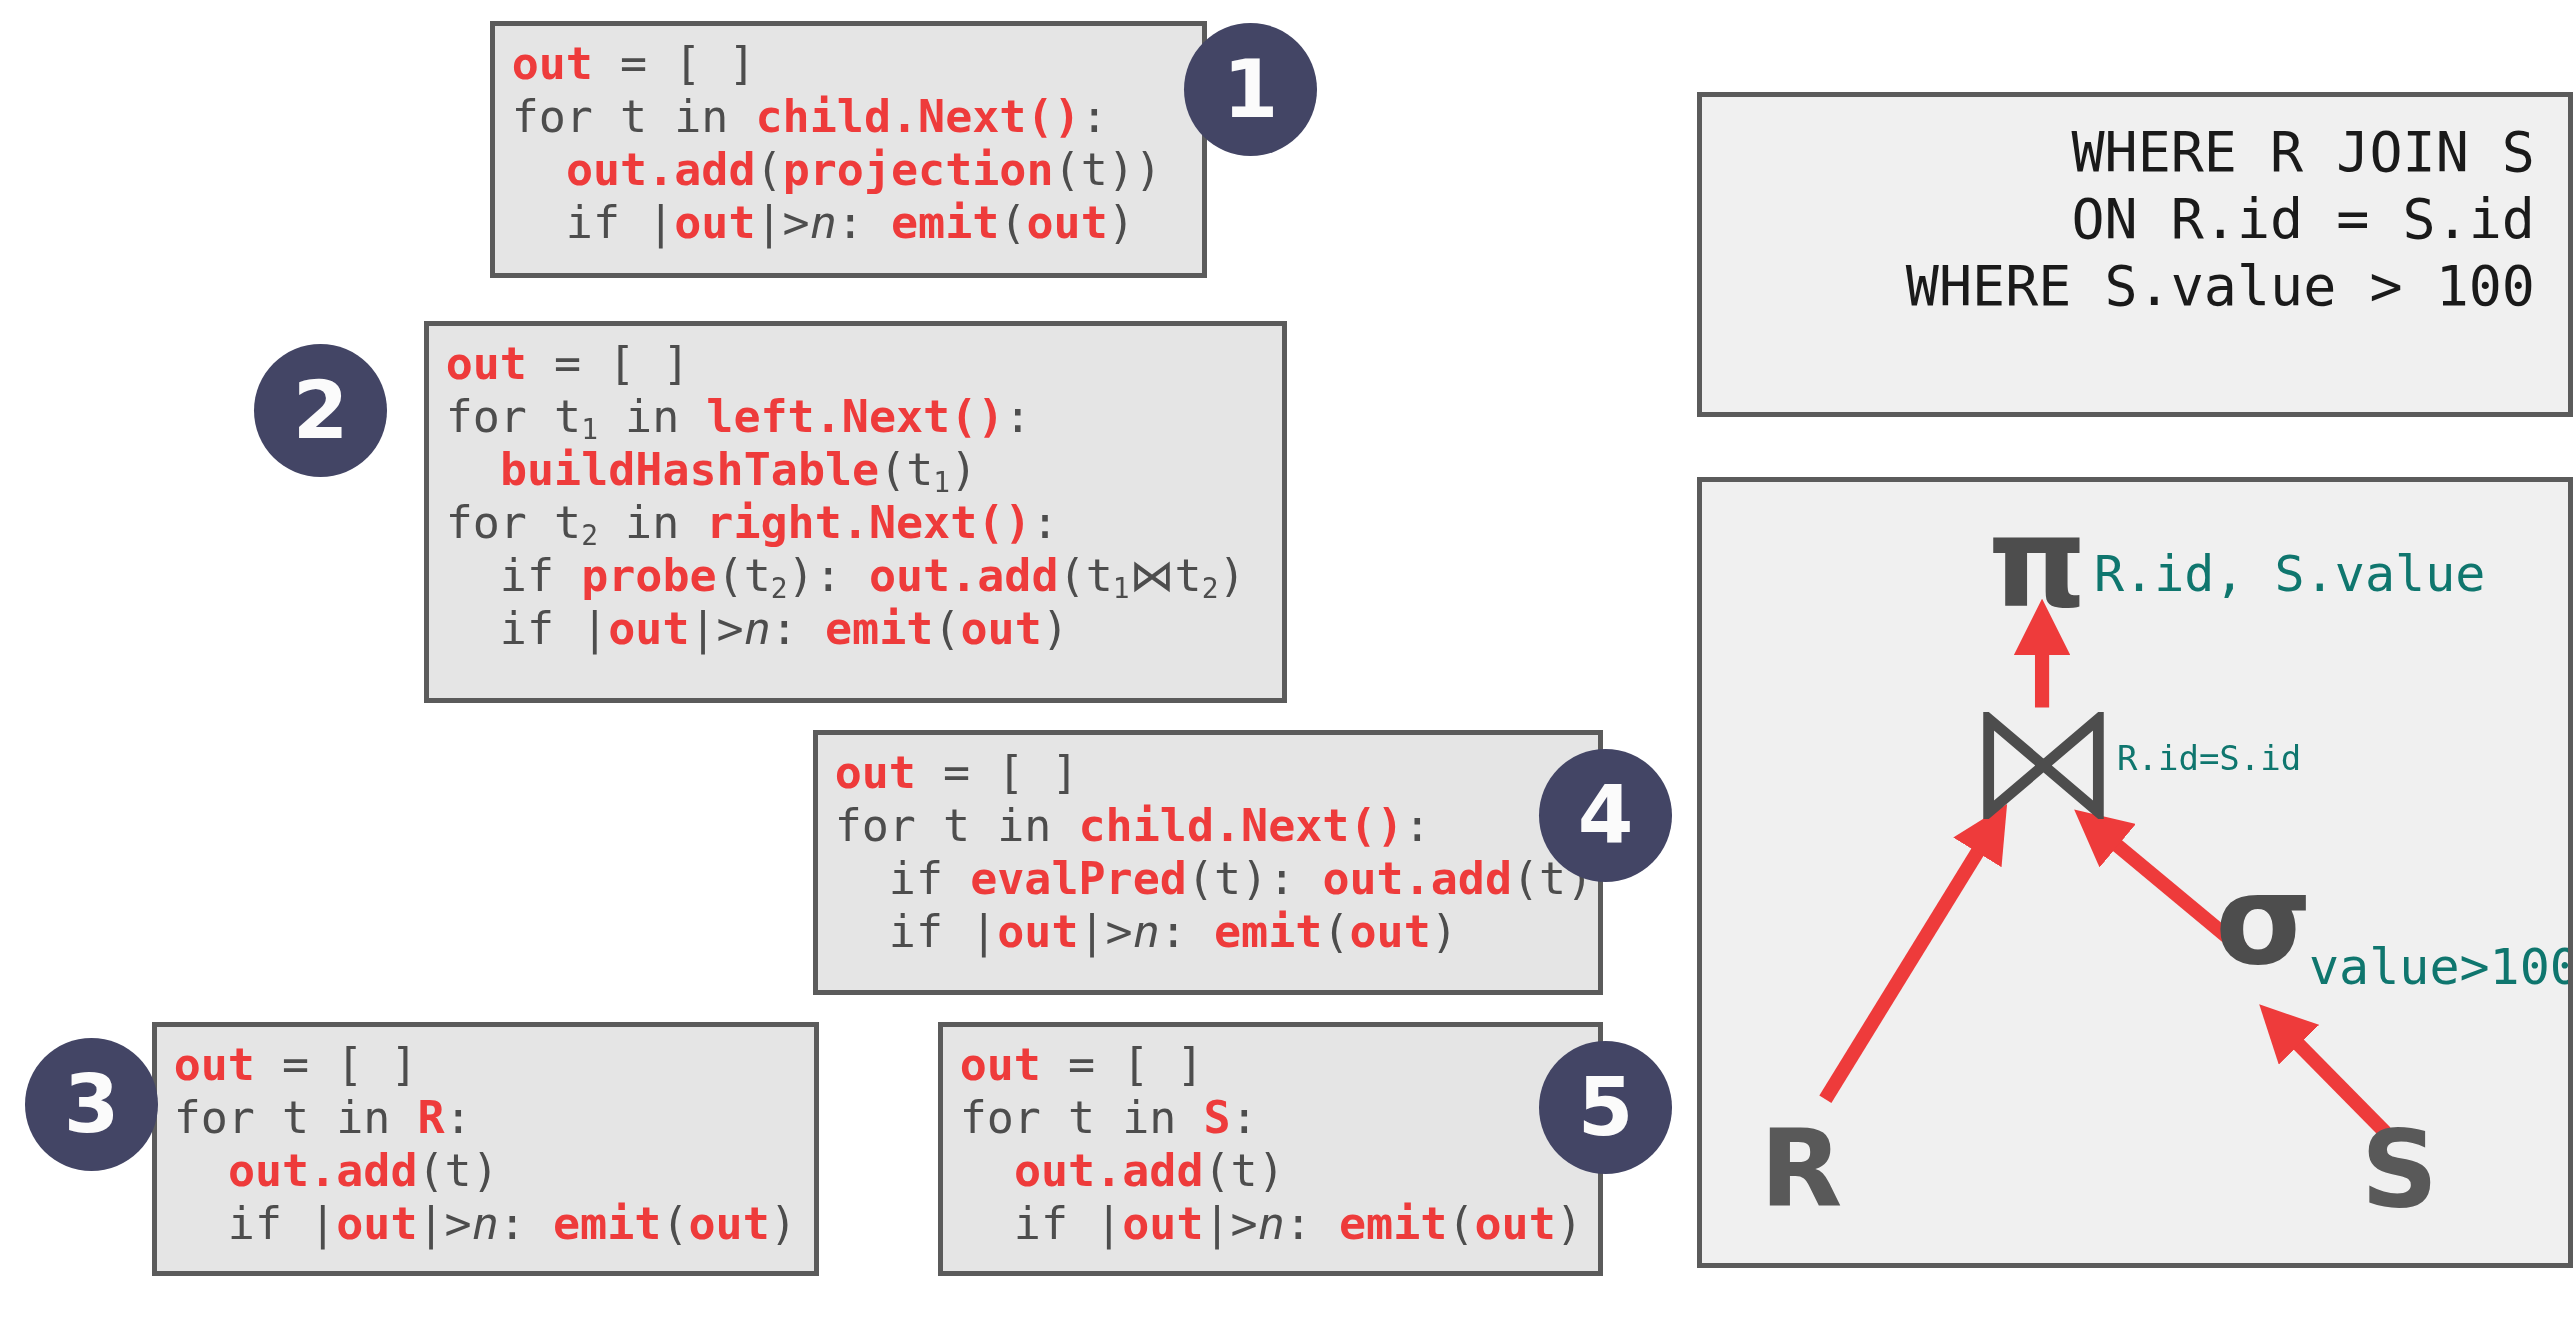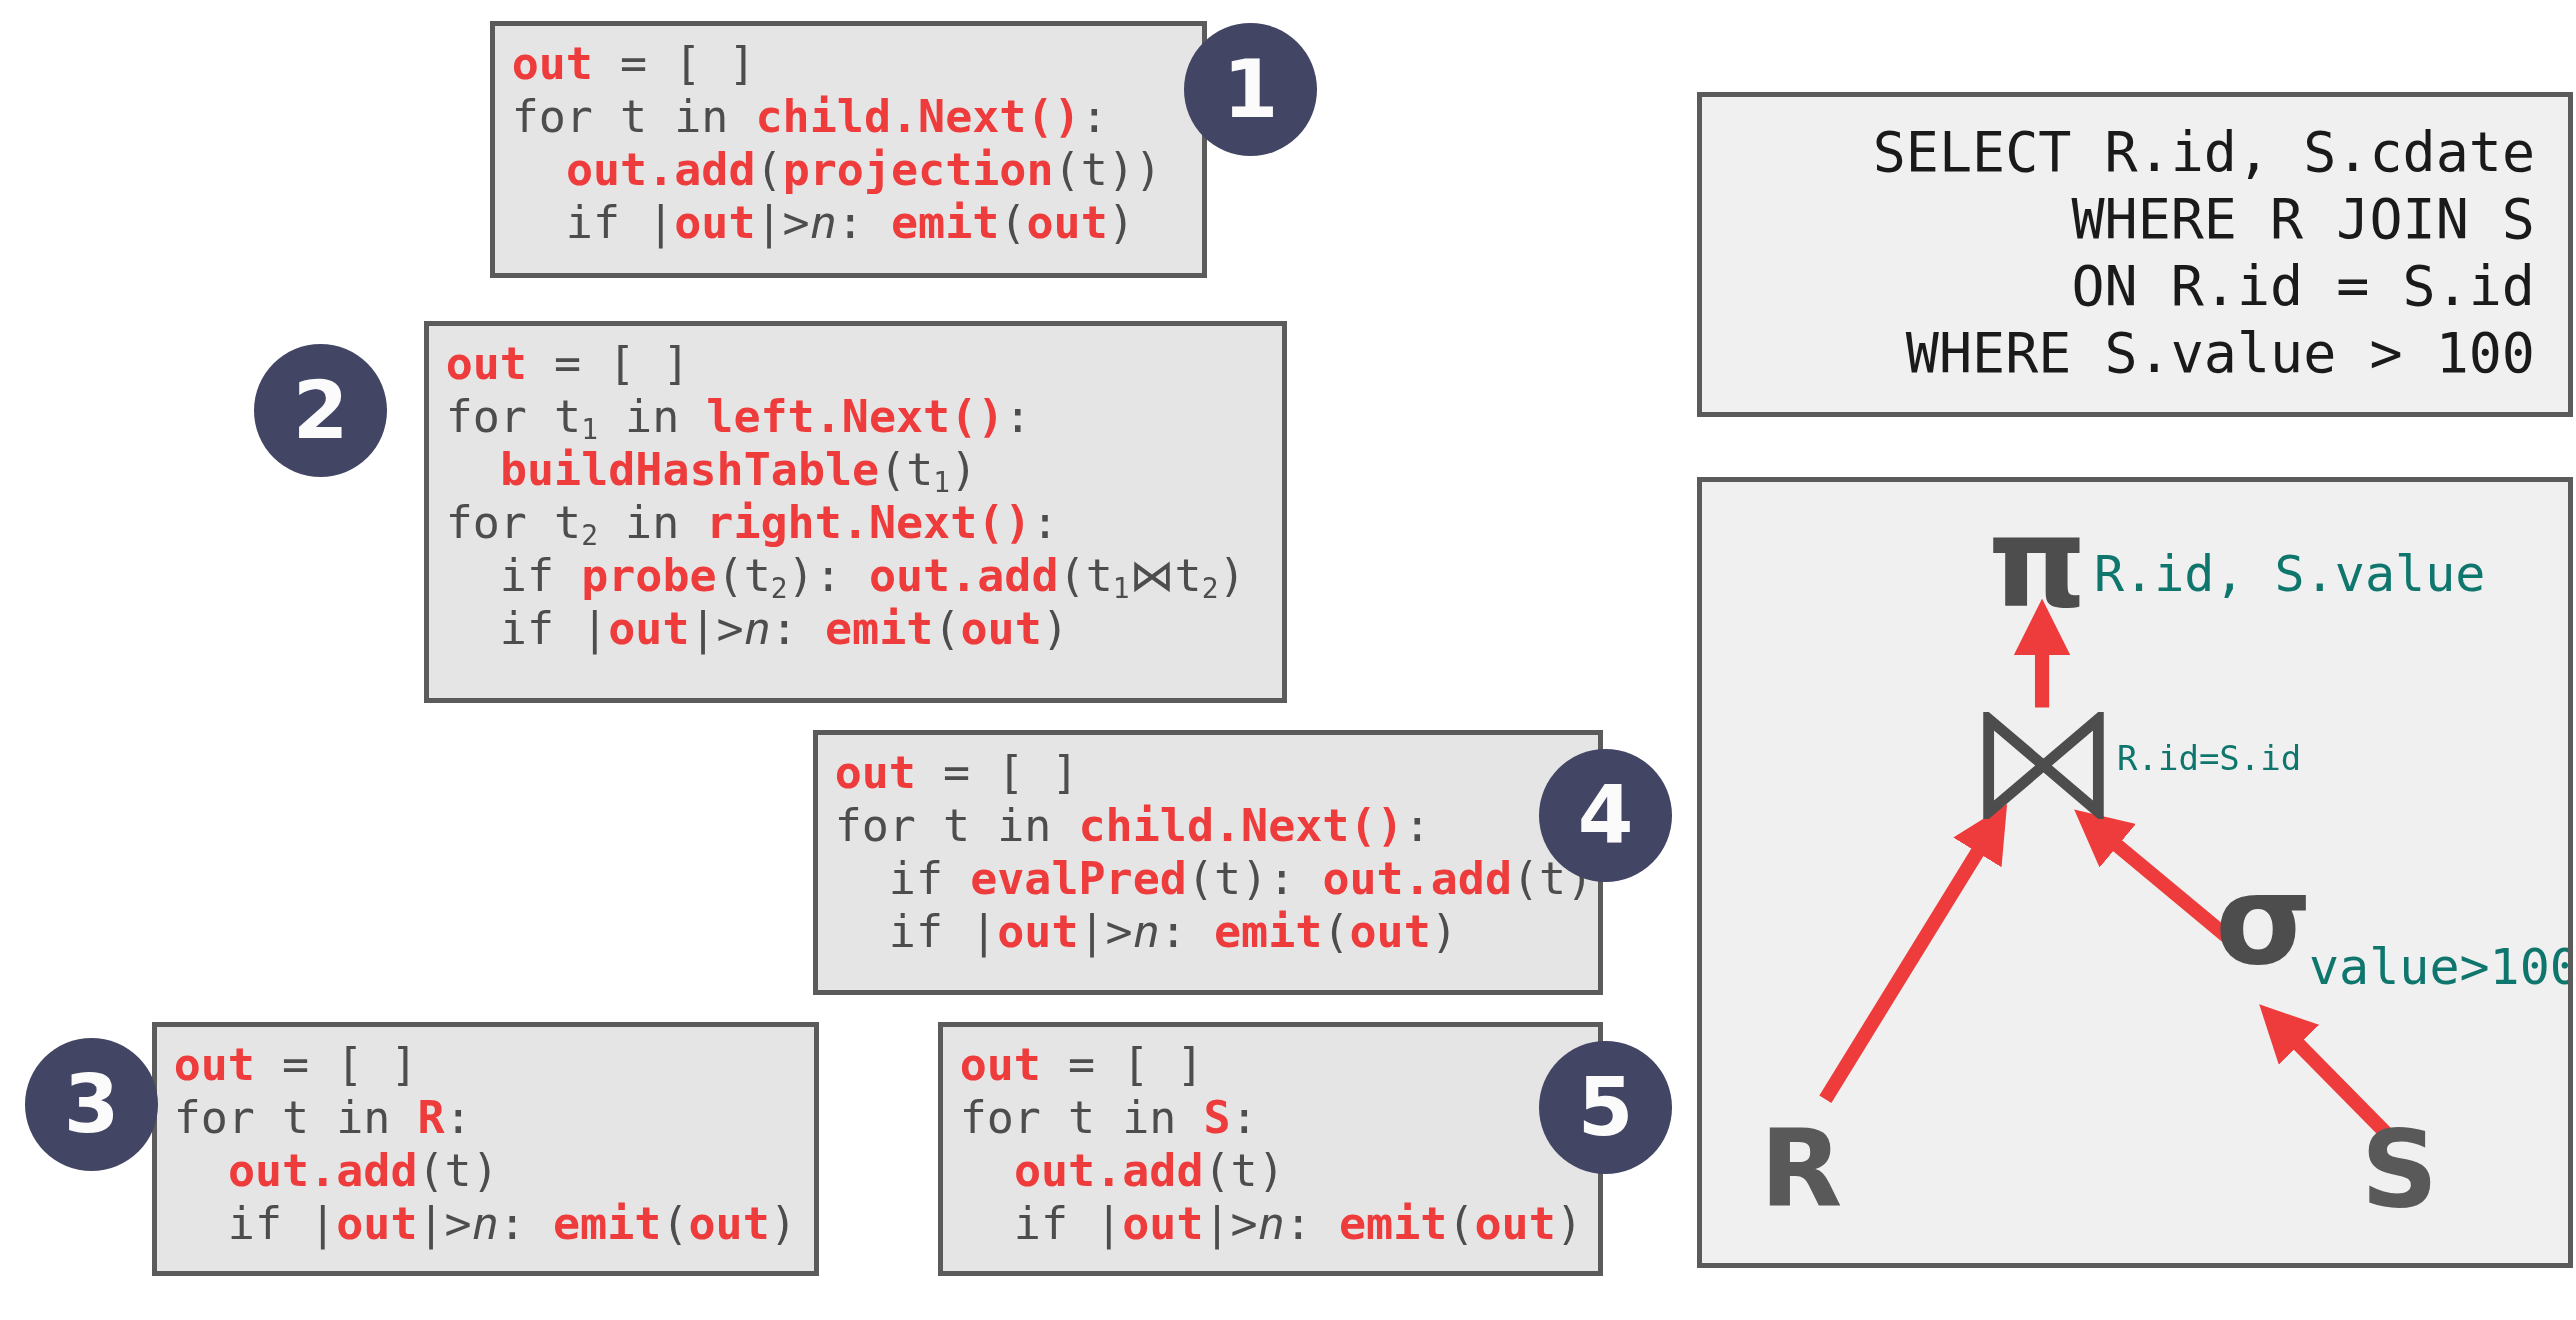--- a/index.html
+++ b/index.html
@@ -99,21 +99,21 @@
 
 <div class="codebox" style="left:813px;top:730px;width:790px;height:265px;"><span class="ln"><span class="k">out</span><span class="g"> = [ ]</span></span><span class="ln"><span class="g">for t in </span><span class="k">child.Next()</span><span class="g">:</span></span><span class="ln"><span class="g">  if </span><span class="k">evalPred</span><span class="g">(t): </span><span class="k">out.add</span><span class="g">(t)</span></span><span class="ln"><span class="g">  if |</span><span class="k">out</span><span class="g">|&gt;</span><span class="g it">n</span><span class="g">: </span><span class="k">emit</span><span class="g">(</span><span class="k">out</span><span class="g">)</span></span></div>
 <div class="badge" style="left:1539px;top:749px;width:133px;height:133px;font-size:80px;">4</div>
 
 <div class="codebox" style="left:152px;top:1022px;width:667px;height:254px;"><span class="ln"><span class="k">out</span><span class="g"> = [ ]</span></span><span class="ln"><span class="g">for t in </span><span class="k">R</span><span class="g">:</span></span><span class="ln"><span class="g">  </span><span class="k">out.add</span><span class="g">(t)</span></span><span class="ln"><span class="g">  if |</span><span class="k">out</span><span class="g">|&gt;</span><span class="g it">n</span><span class="g">: </span><span class="k">emit</span><span class="g">(</span><span class="k">out</span><span class="g">)</span></span></div>
 <div class="badge" style="left:25px;top:1038px;width:133px;height:133px;font-size:80px;">3</div>
 
 <div class="codebox" style="left:938px;top:1022px;width:665px;height:254px;"><span class="ln"><span class="k">out</span><span class="g"> = [ ]</span></span><span class="ln"><span class="g">for t in </span><span class="k">S</span><span class="g">:</span></span><span class="ln"><span class="g">  </span><span class="k">out.add</span><span class="g">(t)</span></span><span class="ln"><span class="g">  if |</span><span class="k">out</span><span class="g">|&gt;</span><span class="g it">n</span><span class="g">: </span><span class="k">emit</span><span class="g">(</span><span class="k">out</span><span class="g">)</span></span></div>
 <div class="badge" style="left:1539px;top:1041px;width:133px;height:133px;font-size:80px;">5</div>
 
-<div class="panel sqlbox" style="left:1697px;top:92px;width:876px;height:325px;"><span class="sqlline">SELECT R.id, S.cdate</span><span class="sqlline">WHERE R JOIN S</span><span class="sqlline">ON R.id = S.id</span><span class="sqlline">WHERE S.value &gt; 100</span></div>
+<div class="panel sqlbox" style="left:1697px;top:92px;width:876px;height:325px;"><span class="sqlline">WHERE R JOIN S</span><span class="sqlline">ON R.id = S.id</span><span class="sqlline">WHERE S.value &gt; 100</span></div>
 
 <div class="panel planbox" style="left:1697px;top:477px;width:876px;height:791px;">
 
   <svg class="arrows" width="876" height="791" viewBox="0 0 1051 948">
     <defs>
       <marker id="ah" markerWidth="4" markerHeight="4" refX="2.2" refY="2" orient="auto">
         <path d="M0,0 L4,2 L0,4 z" fill="#ee3b3b"></path>
       </marker>
     </defs>
 

